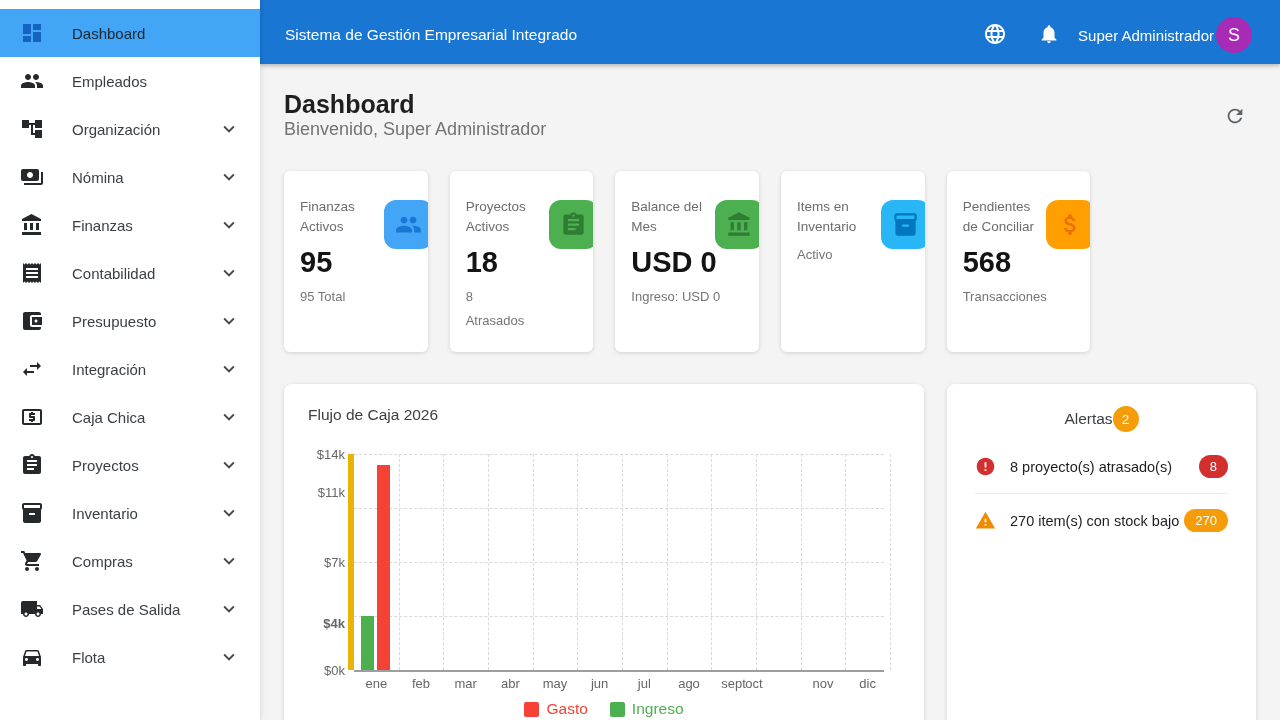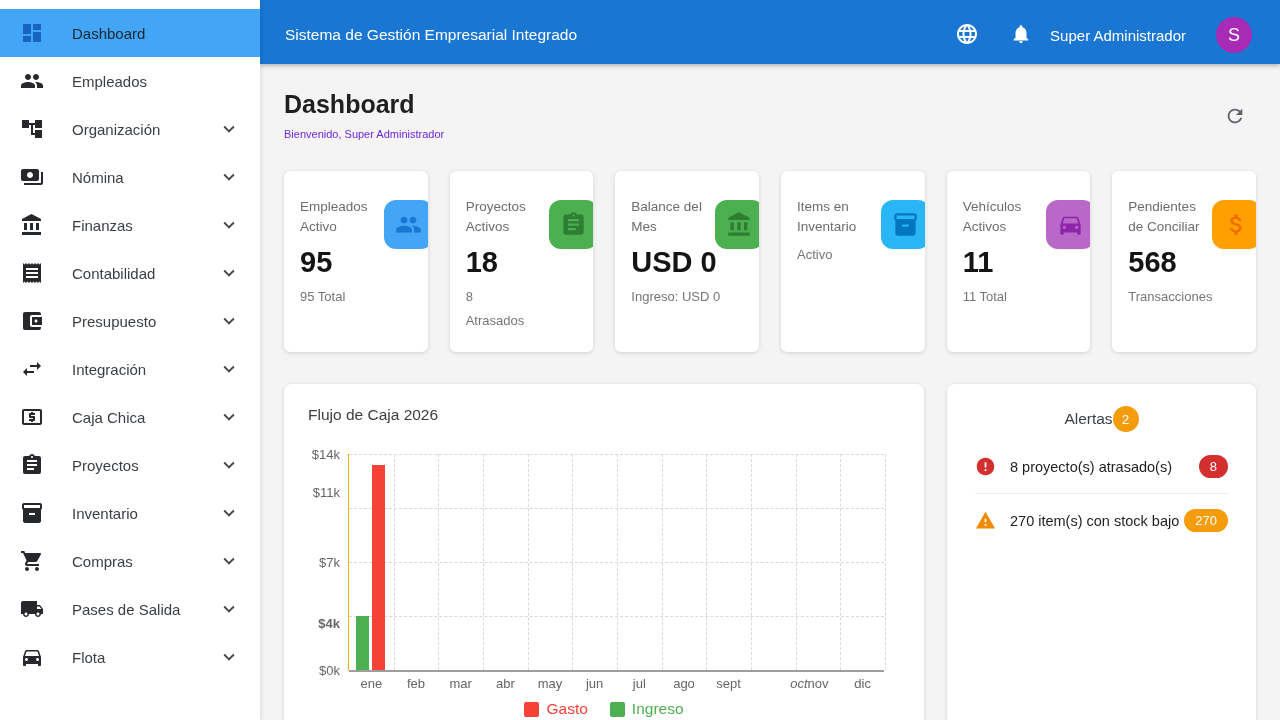--- a/index.html
+++ b/index.html
@@ -28,47 +28,47 @@
   
   .main { flex:1; display:flex; flex-direction:column; min-width:0; height:720px; }
   .topbar { height:64px; min-height:64px; background:#1976D2; color:#fff; display:flex; align-items:center; padding:6px 28px 0 25px; box-shadow:0 2px 4px rgba(0,0,0,0.25); z-index:5; }
   .topbar-title { font-size:15.5px; }
   .topbar-right { margin-left:auto; display:flex; align-items:center; }
   .tb-icon-btn { width:26px; height:26px; color:#fff; cursor:pointer; background:none; border:none; padding:0; }
   .tb-icon-btn svg { width:24px; height:24px; fill:currentColor; }
   .tb-globe { margin-right:28px; }
   .tb-bell { margin-right:16px; }
   .tb-bell svg { width:22px; height:22px; }
-  .tb-user { font-size:15px; margin-right:30px; }
+  .tb-user { font-size:15px; margin-right:2px; }
   .avatar { width:36px; height:36px; border-radius:50%; background:#A82BB5; color:#fff; font-size:18px; display:flex; align-items:center; justify-content:center; cursor:pointer; }
 
   
   .content { flex:1; padding:0 24px; overflow:hidden; }
   .page-head { margin-top:26px; display:flex; align-items:flex-start; }
   .page-title { font-size:25px; font-weight:bold; color:#1f1f1f; }
-  .page-sub { margin-top:9px; font-size:11px; color:#6d28d9; }
+  .page-sub { font-size:18px; color:#737373; }
   .refresh-btn { margin-left:auto; margin-top:14px; margin-right:8px; width:26px; height:26px; color:#5f6368; background:none; border:none; padding:0; cursor:pointer; }
   .refresh-btn svg { width:22px; height:22px; fill:currentColor; }
 
   
   .stats-row { display:grid; grid-template-columns:repeat(6,1fr); gap:22px; margin-top:31px; }
   .stat-card { position:relative; overflow:hidden; background:#fff; border-radius:6px; height:181px; padding:16px; box-shadow:0 1px 4px rgba(0,0,0,0.14); }
   .stat-title { margin-top:10px; font-size:13.5px; color:#6d6d6d; line-height:20px; max-width:84px; min-height:40px; }
   .stat-icon { position:absolute; top:29px; right:-5px; width:49px; height:49px; border-radius:12px; display:flex; align-items:center; justify-content:center; }
   .stat-icon svg { width:27px; height:27px; fill:currentColor; }
   .stat-value { margin-top:8px; font-size:29px; line-height:34px; font-weight:bold; color:#141414; }
   .stat-sub { margin-top:6px; font-size:13px; color:#757575; line-height:24px; }
 
   
   .panels { display:grid; grid-template-columns:640px 309px; gap:23px; margin-top:32px; align-items:start; }
   .panel { background:#fff; border-radius:8px; box-shadow:0 1px 4px rgba(0,0,0,0.14); height:400px; }
 
   .chart-card { padding:22px 24px; }
   .chart-title { font-size:15.5px; color:#3c4043; }
-  .chart-area { position:relative; margin-left:40px; margin-top:30px; width:536px; height:216px; border-left:1px solid #eab308; }
+  .chart-area { position:relative; margin-left:40px; margin-top:30px; width:536px; height:216px; border-left:6px solid #eab308; }
   .hgrid { position:absolute; left:0; right:0; height:0; border-top:1px dashed #d9d9d9; }
   .hgrid.base { border-top:2px solid #9e9e9e; }
   .vgrid { position:absolute; top:0; bottom:0; width:0; border-left:1px dashed #d9d9d9; }
   .ytick { position:absolute; right:calc(100% + 9px); transform:translateY(-50%); font-size:13px; color:#666; white-space:nowrap; }
   .bar { position:absolute; bottom:0; width:13px; }
   .xtick { position:absolute; top:222px; transform:translateX(-50%); font-size:13px; color:#666; }
   .legend { margin-top:30px; display:flex; justify-content:center; align-items:center; gap:22px; }
   .legend-item { display:flex; align-items:center; gap:7px; font-size:15.5px; cursor:pointer; }
   .legend-swatch { width:15px; height:15px; border-radius:2px; }
 
@@ -237,21 +237,21 @@
           <div class="page-title">Dashboard</div>
           <div class="page-sub">Bienvenido, Super Administrador</div>
         </div>
         <button class="refresh-btn"><svg viewBox="0 0 24 24" fill="currentColor">
               <path d="M17.65 6.35C16.2 4.9 14.21 4 12 4c-4.42 0-7.99 3.58-7.99 8s3.57 8 7.99 8c3.73 0 6.84-2.55 7.73-6h-2.08c-.82 2.33-3.04 4-5.65 4-3.31 0-6-2.69-6-6s2.69-6 6-6c1.66 0 3.14.69 4.22 1.78L13 11h7V4l-2.35 2.35z"></path>
             </svg></button>
       </div>
 
       <div class="stats-row">
           <div class="stat-card">
-            <div class="stat-title">Empleados Activo</div>
+            <div class="stat-title">Finanzas Activos</div>
             <div class="stat-icon" style="background:#42A5F5;color:#1976D2">
               <svg viewBox="0 0 24 24" fill="currentColor">
                 <path d="M16 11c1.66 0 2.99-1.34 2.99-3S17.66 5 16 5c-1.66 0-3 1.34-3 3s1.34 3 3 3zm-8 0c1.66 0 2.99-1.34 2.99-3S9.66 5 8 5C6.34 5 5 6.34 5 8s1.34 3 3 3zm0 2c-2.33 0-7 1.17-7 3.5V19h14v-2.5c0-2.33-4.67-3.5-7-3.5zm8 0c-.29 0-.62.02-.97.05 1.16.84 1.97 1.97 1.97 3.45V19h6v-2.5c0-2.33-4.67-3.5-7-3.5z"></path>
               </svg>
             </div>
             <div class="stat-value">95</div>
             <div class="stat-sub">
               <div>95 Total</div>
             </div>
           </div>
@@ -282,32 +282,20 @@
           </div>
           <div class="stat-card">
             <div class="stat-title">Items en Inventario</div>
             <div class="stat-icon" style="background:#29B6F6;color:#0277BD">
               <svg viewBox="0 0 24 24" fill="currentColor">
                 <path d="M20 2H4c-1 0-2 .9-2 2v3.01c0 .72.43 1.34 1 1.69V20c0 1.1 1.1 2 2 2h14c.9 0 2-.9 2-2V8.7c.57-.35 1-.97 1-1.69V4c0-1.1-1-2-2-2zm-5 12H9v-2h6v2zm5-7H4V4h16v3z"></path>
               </svg>
             </div>
             <div class="stat-sub">
               <div>Activo</div>
-            </div>
-          </div>
-          <div class="stat-card">
-            <div class="stat-title">Vehículos Activos</div>
-            <div class="stat-icon" style="background:#B968C7;color:#8E24AA">
-              <svg viewBox="0 0 24 24" fill="currentColor">
-                <path d="M18.92 6.01C18.72 5.42 18.16 5 17.5 5h-11c-.66 0-1.21.42-1.42 1.01L3 12v8c0 .55.45 1 1 1h1c.55 0 1-.45 1-1v-1h12v1c0 .55.45 1 1 1h1c.55 0 1-.45 1-1v-8l-2.08-5.99zM6.5 16c-.83 0-1.5-.67-1.5-1.5S5.67 13 6.5 13s1.5.67 1.5 1.5S7.33 16 6.5 16zm11 0c-.83 0-1.5-.67-1.5-1.5s.67-1.5 1.5-1.5 1.5.67 1.5 1.5-.67 1.5-1.5 1.5zM5 11l1.5-4.5h11L19 11H5z"></path>
-              </svg>
-            </div>
-            <div class="stat-value">11</div>
-            <div class="stat-sub">
-              <div>11 Total</div>
             </div>
           </div>
           <div class="stat-card">
             <div class="stat-title">Pendientes de Conciliar</div>
             <div class="stat-icon" style="background:#FFA000;color:#EF6C00">
               <svg viewBox="0 0 24 24" fill="currentColor">
                 <path d="M11.8 10.9c-2.27-.59-3-1.2-3-2.15 0-1.09 1.01-1.85 2.7-1.85 1.78 0 2.44.85 2.5 2.1h2.21c-.07-1.72-1.12-3.3-3.21-3.81V3h-3v2.16c-1.94.42-3.5 1.68-3.5 3.61 0 2.31 1.91 3.46 4.7 4.13 2.5.6 3 1.48 3 2.41 0 .69-.49 1.79-2.7 1.79-2.06 0-2.87-.92-2.98-2.1h-2.2c.12 2.19 1.76 3.42 3.68 3.83V21h3v-2.15c1.95-.37 3.5-1.5 3.5-3.55 0-2.84-2.43-3.81-4.7-4.4z"></path>
               </svg>
             </div>
             <div class="stat-value">568</div>
@@ -346,21 +334,21 @@
               <div class="vgrid" style="left: 536px;"></div>
               <div class="xtick" style="left: 22.3333px;">ene</div>
               <div class="xtick" style="left: 67px;">feb</div>
               <div class="xtick" style="left: 111.667px;">mar</div>
               <div class="xtick" style="left: 156.333px;">abr</div>
               <div class="xtick" style="left: 201px;">may</div>
               <div class="xtick" style="left: 245.667px;">jun</div>
               <div class="xtick" style="left: 290.333px;">jul</div>
               <div class="xtick" style="left: 335px;">ago</div>
               <div class="xtick" style="left: 379.667px;">sept</div>
-              <div class="xtick" style="left: 450px; font-style: italic;">oct</div>
+              <div class="xtick" style="left: 400px;">oct</div>
               <div class="xtick" style="left: 469px;">nov</div>
               <div class="xtick" style="left: 513.667px;">dic</div>
               <div class="bar" style="left: 7.33333px; height: 54px; background: rgb(76, 175, 80);"></div>
               <div class="bar" style="left: 23.3333px; height: 205.2px; background: rgb(244, 67, 54);"></div>
             </div>
           <div class="legend">
               <div class="legend-item" style="color: rgb(244, 67, 54);">
                 <span class="legend-swatch" style="background:#F44336"></span>
                 <span>Gasto</span>
               </div>

